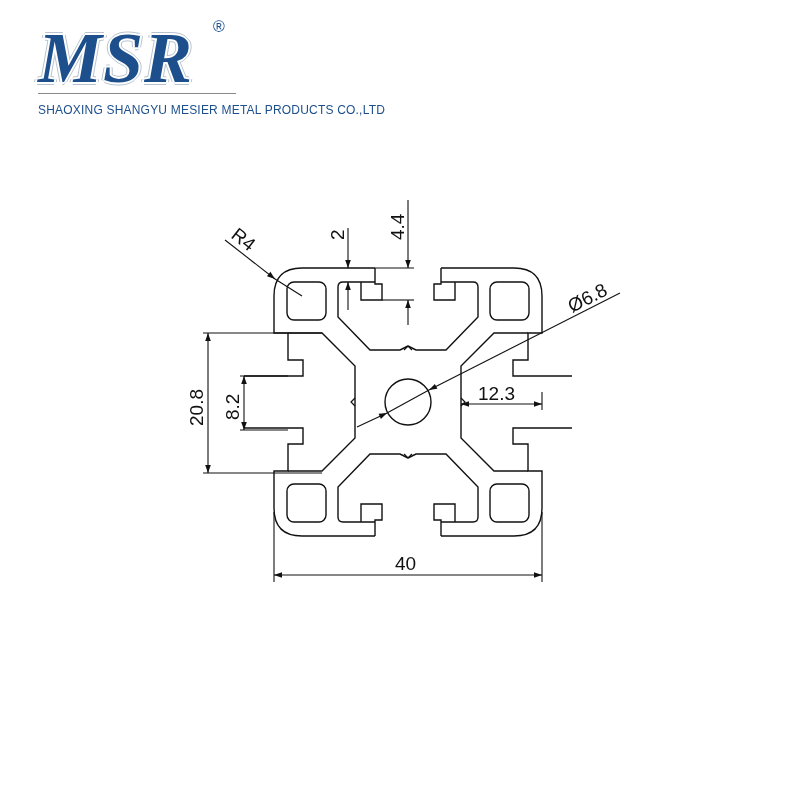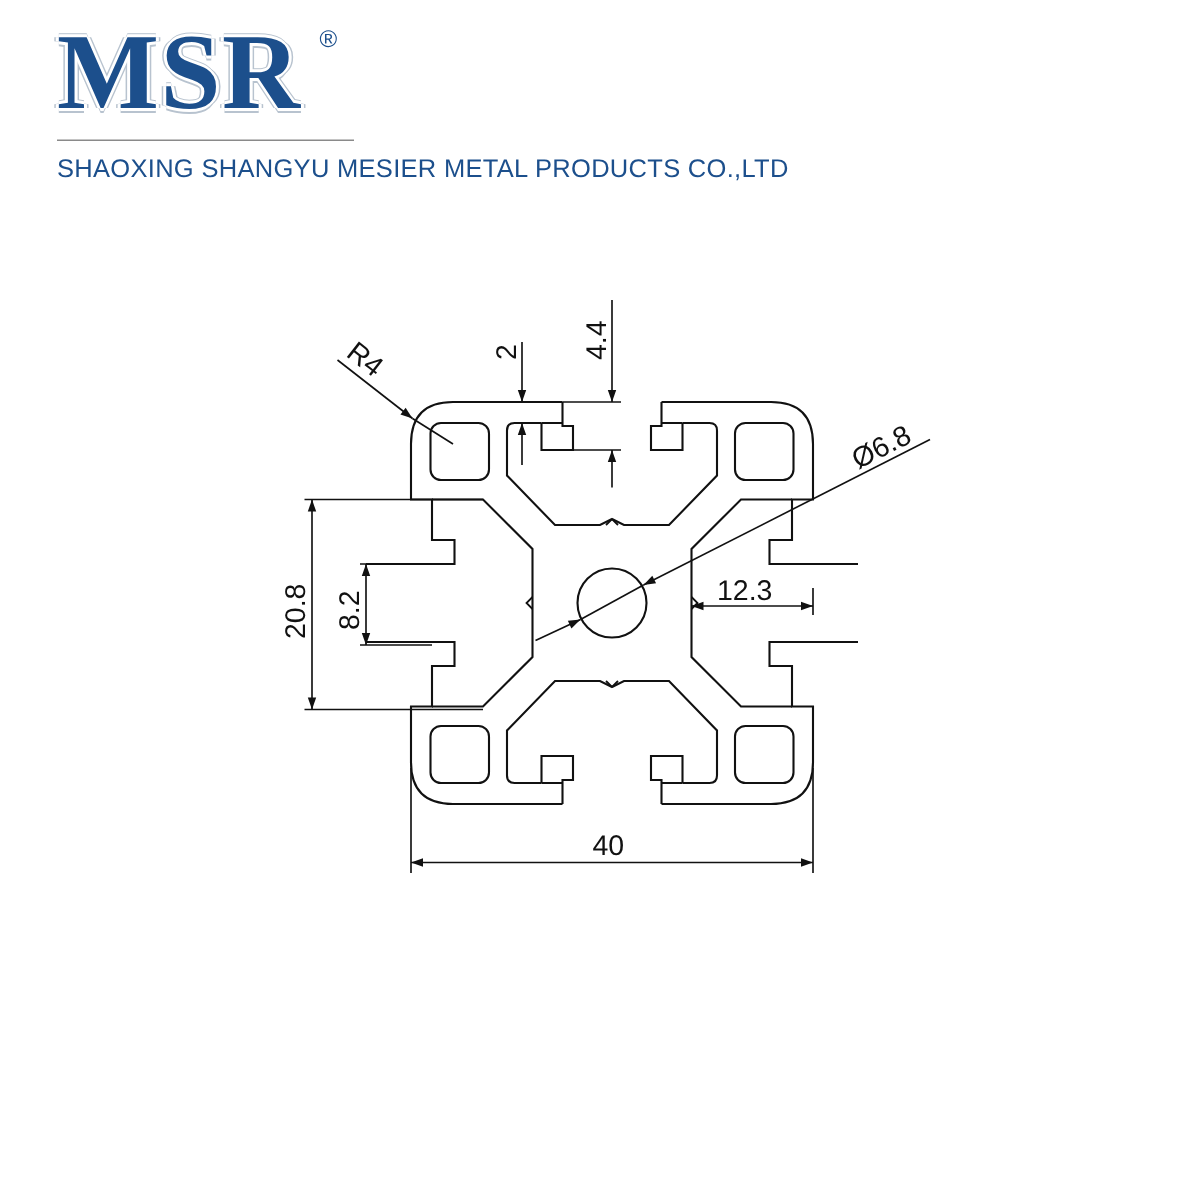--- a/index.html
+++ b/index.html
@@ -1,28 +1,28 @@
 <!DOCTYPE html>
 <html><head>
 <meta charset="utf-8">
 <style>
   html, body { margin: 0; padding: 0; background: #ffffff; }
   body { width: 800px; height: 800px; position: relative; overflow: hidden; font-family: "Liberation Sans", sans-serif; }
-  .logo { position: absolute; left: 38px; top: 8px; width: 210px; height: 80px; }
+  .logo { position: absolute; left: 38px; top: 18px; width: 210px; height: 80px; font-style: italic; }
   .logo-text {
     position: absolute; left: 0; top: 0;
     font-family: "Liberation Serif", serif; font-size: 72px; font-weight: bold;
     color: #1c4f8c; letter-spacing: 1px; line-height: 80px;
     -webkit-text-stroke: 0px;
     text-shadow: 0 0 0 #fff, 2px 0 0 #ffffff, -2px 0 0 #ffffff, 0 2px 0 #ffffff, 0 -2px 0 #ffffff,
                  3px 0 0 #b8c3cf, -3px 0 0 #b8c3cf, 0 3px 0 #b8c3cf, 0 -3px 0 #b8c3cf;
   }
   .reg { position: absolute; left: 213px; top: 18px; font-size: 16px; color: #1c4f8c; font-family: "Liberation Sans", sans-serif; }
   .logo-underline { position: absolute; left: 38px; top: 93px; width: 198px; height: 1px; background: #8a8a8a; }
-  .company { position: absolute; left: 38px; top: 103px; font-size: 17px; color: #1c4f8c; letter-spacing: 0.2px; white-space: nowrap; }
+  .company { position: absolute; left: 38px; top: 103px; font-size: 12px; color: #1c4f8c; letter-spacing: 0.2px; white-space: nowrap; }
   svg.drawing { position: absolute; left: 0; top: 0; }
   .dim-text { font-family: "Liberation Sans", sans-serif; font-size: 19px; fill: #111; }
 </style>
 </head>
 <body>
 
 <div class="logo">
   <span class="logo-text">MSR</span>
 </div>
 <span class="reg">®</span>

